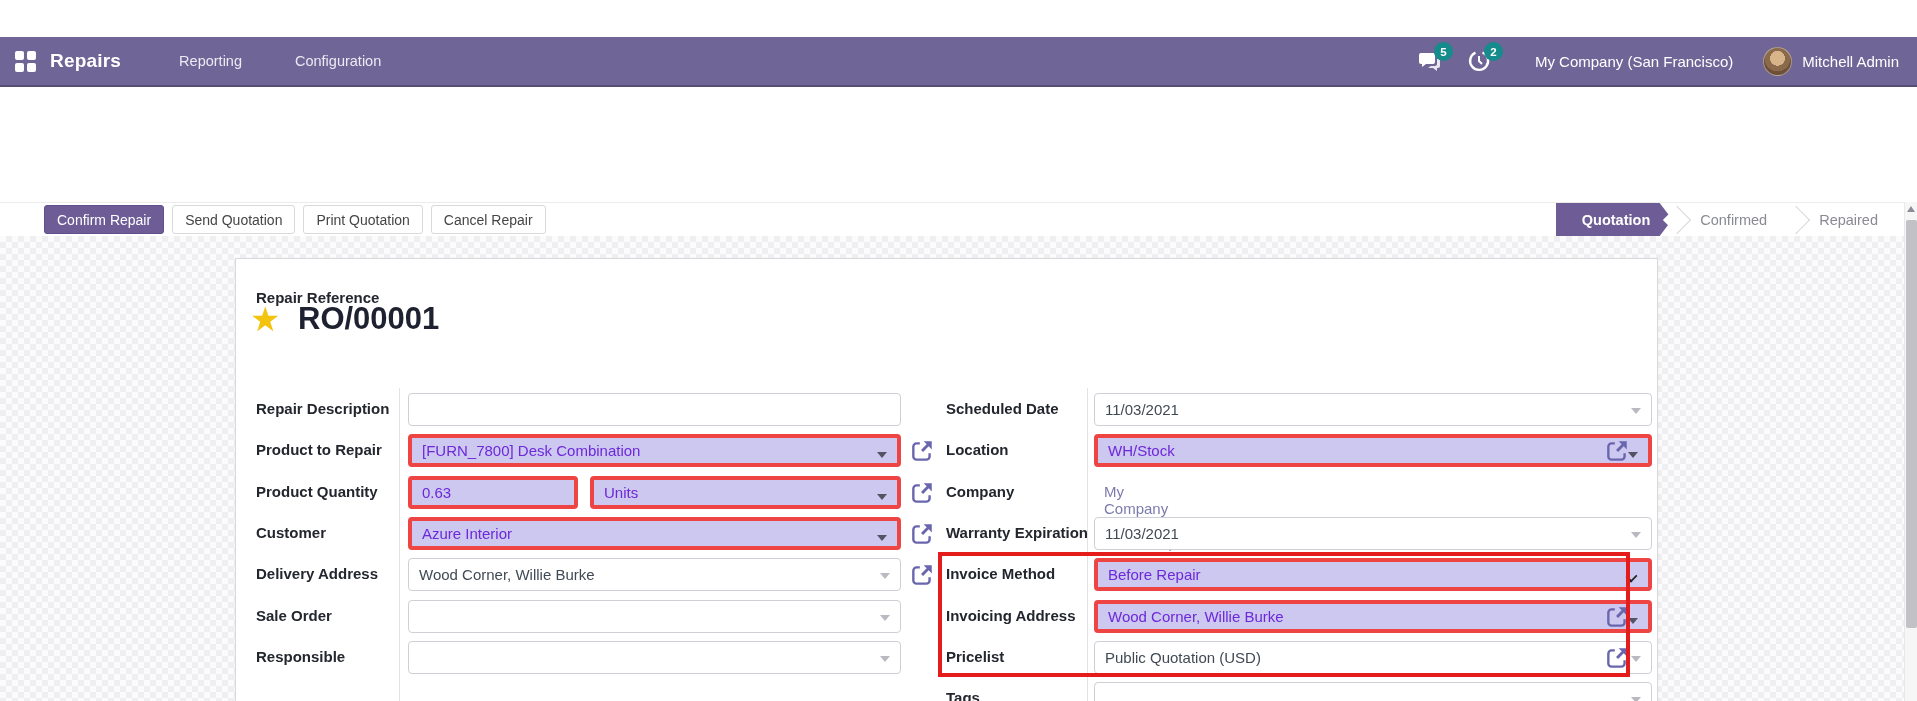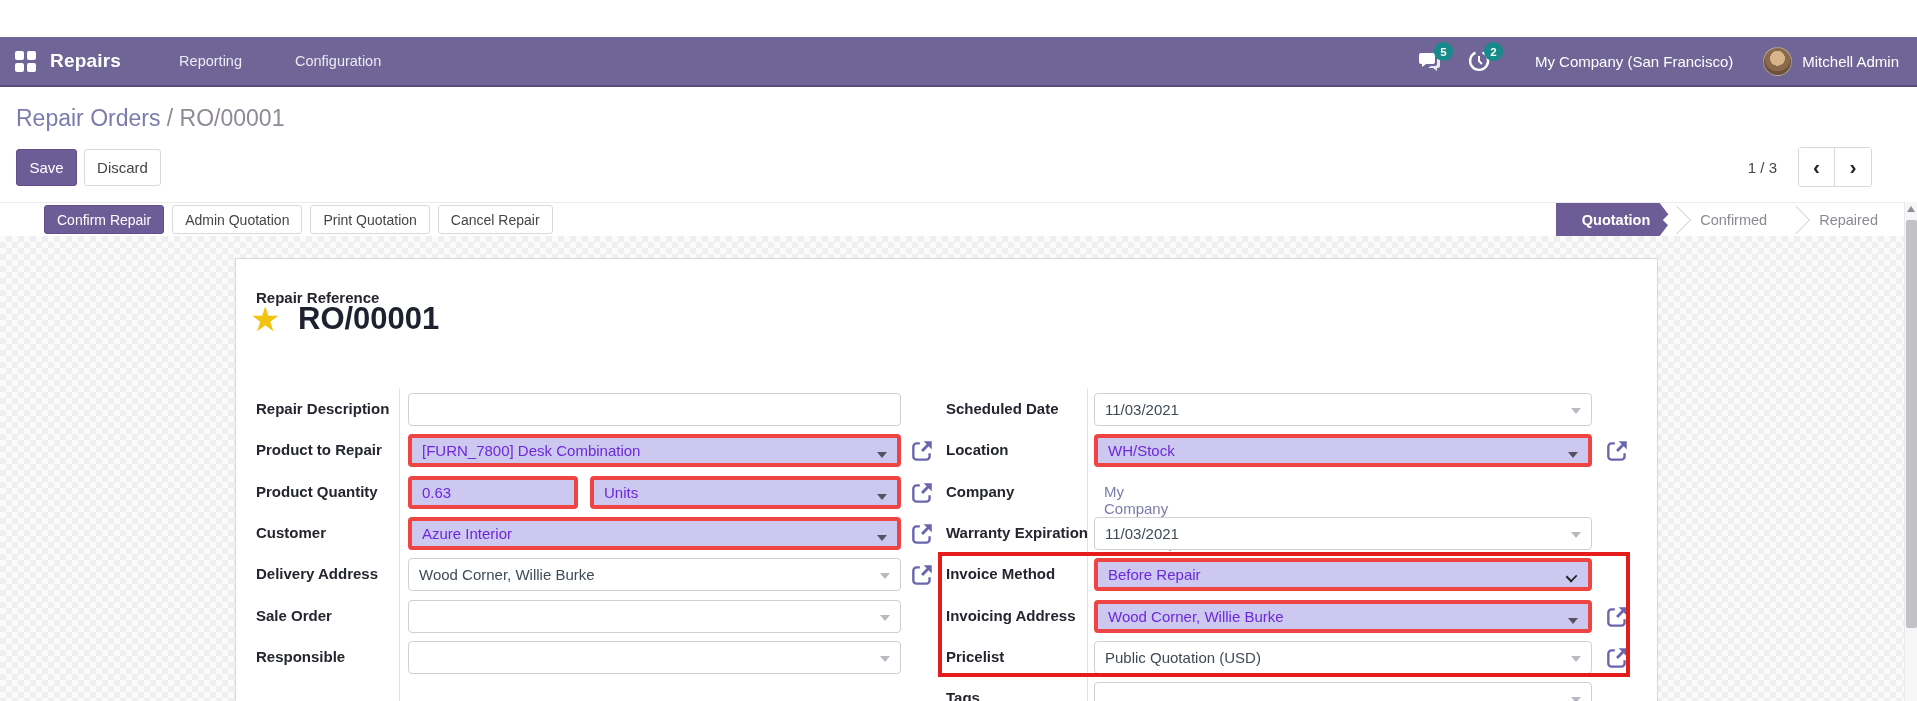--- a/index.html
+++ b/index.html
@@ -71,21 +71,21 @@
   .ref-value { position:absolute; left:62px; top:42px; font-size:31px; font-weight:bold; color:#1e2230; }
 
   .vsep { position:absolute; top:129px; width:1px; height:556px; background:#e3e3e6; }
   .vsep.left { left:163px; } .vsep.right { left:851px; }
 
   .frow { position:absolute; height:33px; }
   .lbl { position:absolute; top:7px; font-size:15px; font-weight:bold; color:#23262e; white-space:nowrap; }
   .lbl.l { left:20px; } .lbl.r { left:710px; }
   .fld { position:absolute; height:33px; border-radius:4px; display:flex; align-items:center;
     padding:0 26px 0 10px; font-size:15px; color:#404a55; cursor:text; }
-  .fld.l { left:172px; width:493px; } .fld.r { left:858px; width:498px; }
+  .fld.l { left:172px; width:493px; } .fld.r { left:858px; width:558px; }
   .fld.white { background:#fff; border:1px solid #cfcfd6; }
   .fld.lav { background:#cdc8f0; border:4px solid #ef4444; color:#6d28d9; }
   .caret { position:absolute; right:10px; top:14px; width:0; height:0;
     border-left:5px solid transparent; border-right:5px solid transparent; border-top:6px solid #555263; }
   .caret.light { border-top-color:#b9b9c2; }
   .chev { position:absolute; right:12px; top:10px; width:9px; height:9px;
     border-left:2.5px solid #222; border-bottom:2.5px solid #222; transform:rotate(-45deg) scaleY(.85); }
   .ext { position:absolute; top:4px; width:26px; height:26px; cursor:pointer; }
   .ext.l { left:673px; } .ext.r { left:1368px; }
   .company-link { position:absolute; left:868px; top:7px; font-size:15px; color:#7c7bad; cursor:pointer; }
@@ -130,36 +130,24 @@
           <path fill="none" stroke="#fff" stroke-width="2" d="M12 7v5l3 3"></path>
         </svg>
         <span class="badge">2</span>
       </div>
       <div class="nav-company">My Company (San Francisco)</div>
       <div class="avatar"></div>
       <div class="nav-user">Mitchell Admin</div>
     </div>
   </div>
 
-  <div class="cpanel">
-    <div class="breadcrumb">
-      <span class="bc-parent">Repair Orders</span><span class="bc-sep"> / </span><span class="bc-current">RO/00001</span>
-    </div>
-    <div class="btn btn-primary save-btn">Save</div>
-    <div class="btn btn-plain discard-btn">Discard</div>
-    <div class="pager-count">1 / 3</div>
-    <div class="pager-btns">
-      <div class="pager-btn">‹</div>
-      <div class="pager-btn">›</div>
-    </div>
-  </div>
 
   <div class="actionbar">
     <div class="btn btn-primary abtn">Confirm Repair</div>
-    <div class="btn btn-plain abtn">Admin Quotation</div>
+    <div class="btn btn-plain abtn">Send Quotation</div>
     <div class="btn btn-plain abtn">Print Quotation</div>
     <div class="btn btn-plain abtn">Cancel Repair</div>
     <div class="statusbar">
       <div class="status-step active">
           <span>Quotation</span>
         </div>
       <div class="status-step">
           <i class="sep"></i>
           <span>Confirmed</span>
         </div>

